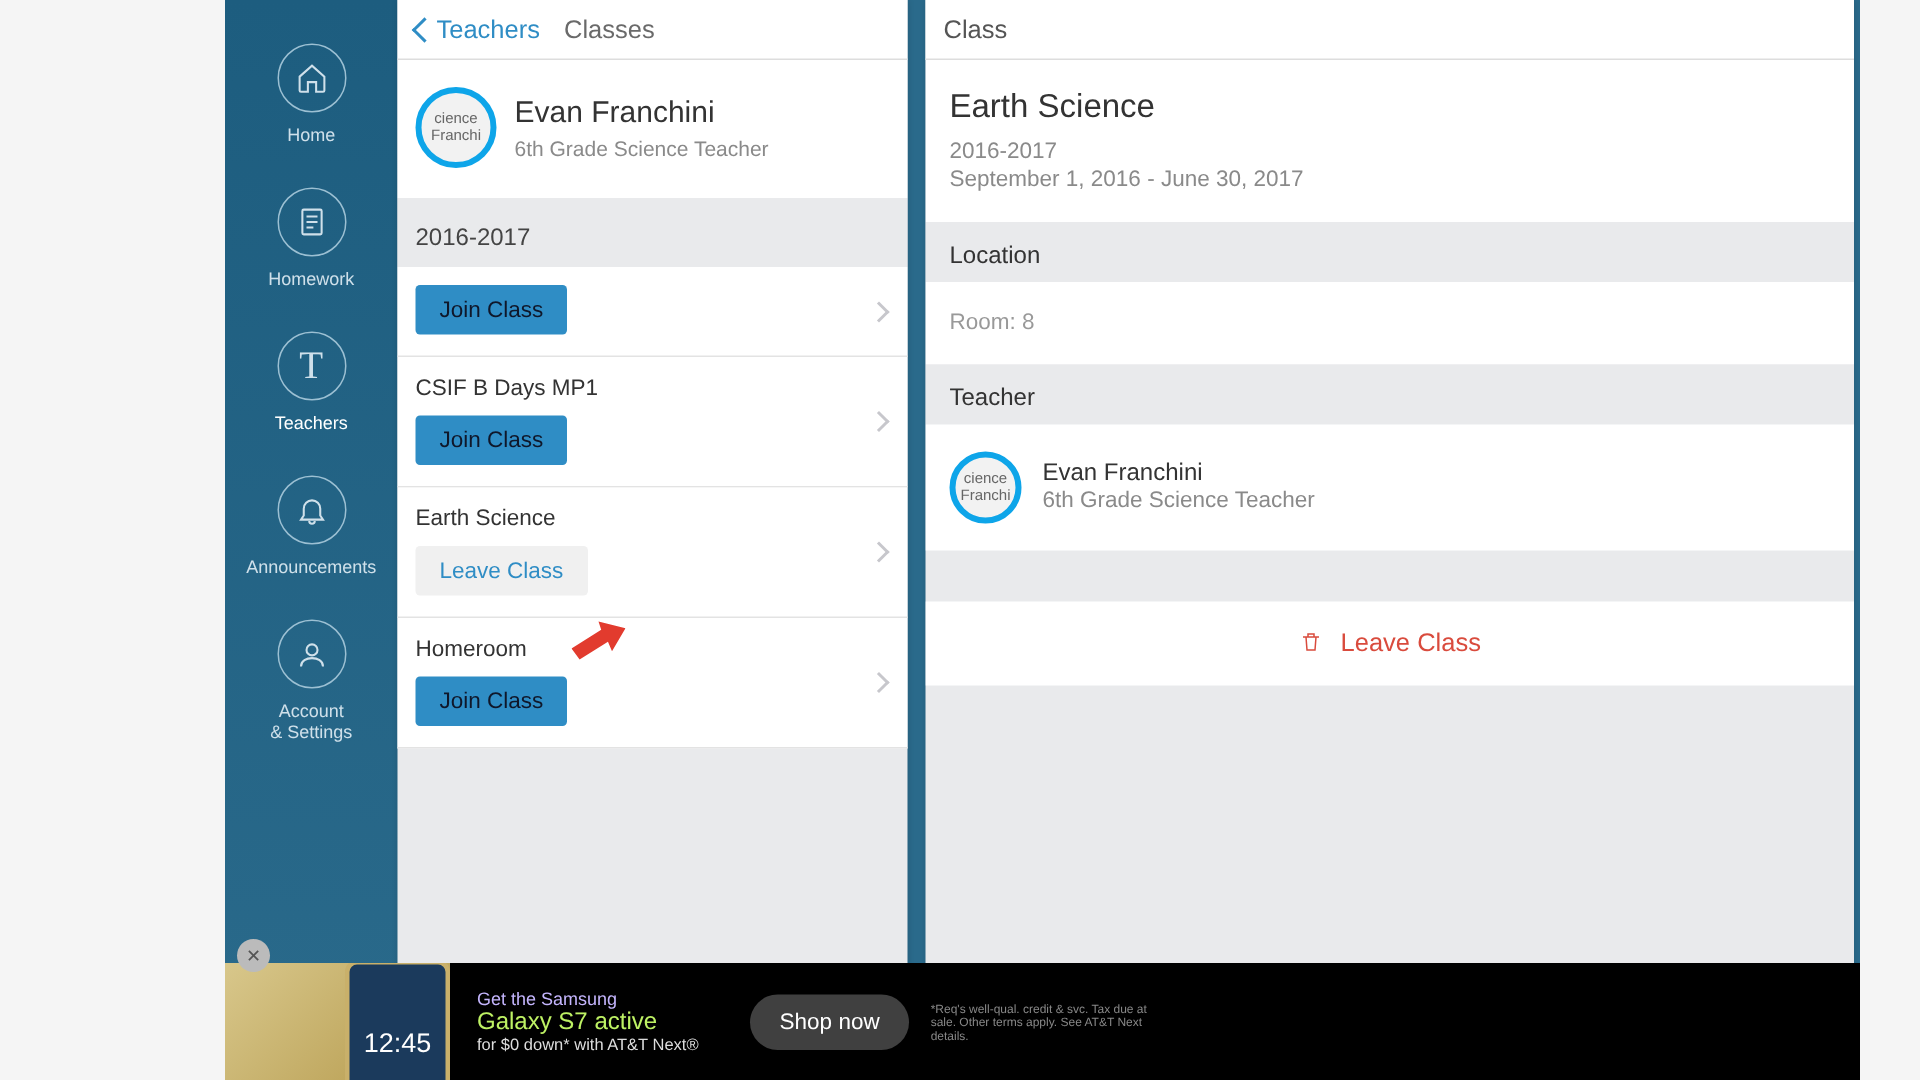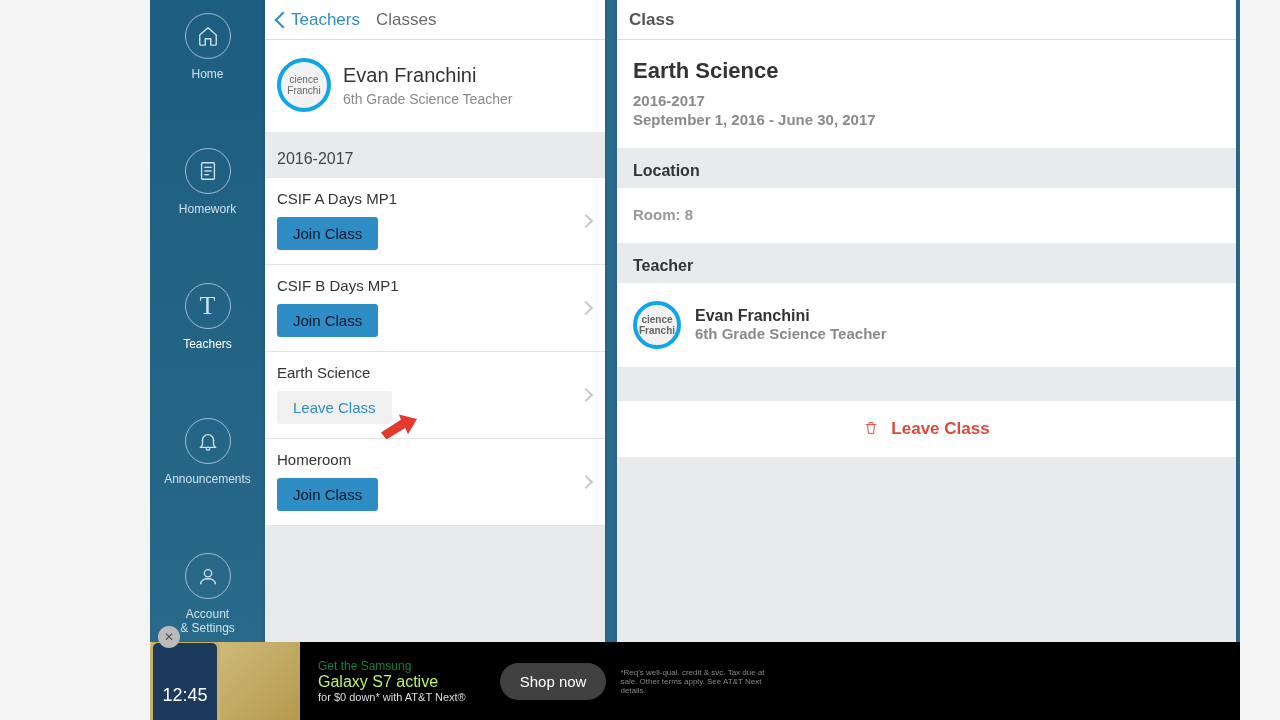--- a/index.html
+++ b/index.html
@@ -12,24 +12,23 @@
   .bg-left, .bg-right { position:absolute; top:0; bottom:0; width:150px; background:#f5f5f5; }
   .bg-left{left:0} .bg-right{right:0}
   .app {
     position:absolute; left:150px; top:0; width:1090px; height:720px;
     background:#2a6a8b;
     display:flex;
   }
   
   .sidebar {
     width:115px; background:linear-gradient(#1d5d7f,#2a6a8b);
-    padding-top:3px;
+    padding-top:19px;
     display:flex; flex-direction:column; align-items:center;
     color:#cfe0ea;
-    gap:39px;
   }
   .side-item { width:100%; text-align:center; padding:10px 0 18px; cursor:pointer;}
   .side-item.sel { color:#fff;}
   .side-icon {
     width:46px; height:46px; border:1.5px solid #9cc0d3; border-radius:50%;
     margin:0 auto 8px; display:flex; align-items:center; justify-content:center;
     font-size:18px; color:#cfe0ea; position:relative;
   }
   .side-icon svg { width:22px; height:22px; stroke:#cfe0ea; fill:none; stroke-width:1.5;}
   .side-label { font-size:12px; font-weight:300;}
@@ -38,21 +37,21 @@
   .t-letter{font-family: Georgia, serif; font-size:26px;}
   
   .main {
     flex:1; display:flex; gap:12px; padding:0 4px 0 0;
   }
   .pane {
     background:#e9eaec; display:flex; flex-direction:column;
     box-shadow: 0 0 4px rgba(0,0,0,.15);
   }
   .pane.left{ width:340px; }
-  .pane.right{ flex:1;font-weight:bold; }
+  .pane.right{ flex:1; }
   .topbar {
     height:40px; background:#fff; border-bottom:1px solid #ddd;
     display:flex; align-items:center; padding:0 12px; gap:16px;
   }
   .back { color:#2f8dc5; display:flex; align-items:center; gap:2px; cursor:pointer; font-size:17px;}
   .chev-left{width:12px;height:12px;border-left:2px solid #2f8dc5;border-bottom:2px solid #2f8dc5; transform:rotate(45deg);}
   .topbar .sec { color:#6a6a6a; font-size:17px;}
   .teacher-head {
     display:flex; align-items:center; gap:12px; padding:18px 12px 20px; background:#fff;
   }
@@ -105,24 +104,24 @@
   
   .arrow{
     position:absolute; left:381px; top:414px; width:36px; height:26px; z-index:40;
   }
   .arrow svg{width:100%;height:100%;}
   
   .adstrip{
     position:absolute; left:150px; right:40px; bottom:0; height:78px; background:#000;
     display:flex; align-items:center; color:#fff; overflow:hidden;
   }
-  .adphone{width:150px;height:100%;background:linear-gradient(135deg,#d8c78b,#b59a4c);display:flex;align-items:flex-end;justify-content:flex-start;}
+  .adphone{width:150px;height:100%;background:linear-gradient(135deg,#d8c78b,#b59a4c);display:flex;align-items:flex-end;justify-content:flex-end;}
   .phone{width:70px;height:110px;background:#1b3a5c;border-radius:8px;margin-bottom:-30px;border:3px solid #c9b06a;display:flex;align-items:center;justify-content:center;color:#fff;font-size:18px;}
   .adcol{padding:0 18px;}
-  .adh{font-size:12px;color:#15803d;}
+  .adh{font-size:12px;color:#c4b5fd;}
   .adtitle{font-size:16px;color:#bef264;font-weight:300;white-space:nowrap;}
   .adsub{font-size:11px;color:#ddd;}
   .adcol2 .adtitle{color:#fff;font-size:18px;}
   .shop{background:#404040;color:#fff;border-radius:20px;padding:10px 20px;font-size:15px;margin-left:16px;cursor:pointer;white-space:nowrap;}
   .fine{font-size:8px;color:#888; margin-left:14px; max-width:160px;}
   .closead{
     position:absolute; left:158px; bottom:72px; width:22px;height:22px;border-radius:50%;
     background:#bbb;color:#555;display:flex;align-items:center;justify-content:center;font-size:14px;cursor:pointer;z-index:50;
   }
   .closead::after{content:"✕";font-size:12px;}
@@ -196,21 +195,21 @@
           <span>cience</span>
             <span>Franchi</span>
         </div>
         <div>
           <div class="tname">Evan Franchini</div>
           <div class="trole">6th Grade Science Teacher</div>
         </div>
       </div>
       <div class="year-head">2016-2017</div>
       <div id="class-list">
-          <div class="classrow"><div class="cname">CSIF A Days MP1</div>
+          <div class="classrow">
     <span class="btn btn-join">Join Class</span>
     <span class="chev-right"></span></div>
           <div class="classrow"><div class="cname">CSIF B Days MP1</div>
     <span class="btn btn-join">Join Class</span>
     <span class="chev-right"></span></div>
           <div class="classrow"><div class="cname">Earth Science</div>
     <span class="btn btn-leave">Leave Class</span>
     <span class="chev-right"></span></div>
           <div class="classrow"><div class="cname">Homeroom</div>
     <span class="btn btn-join">Join Class</span>

